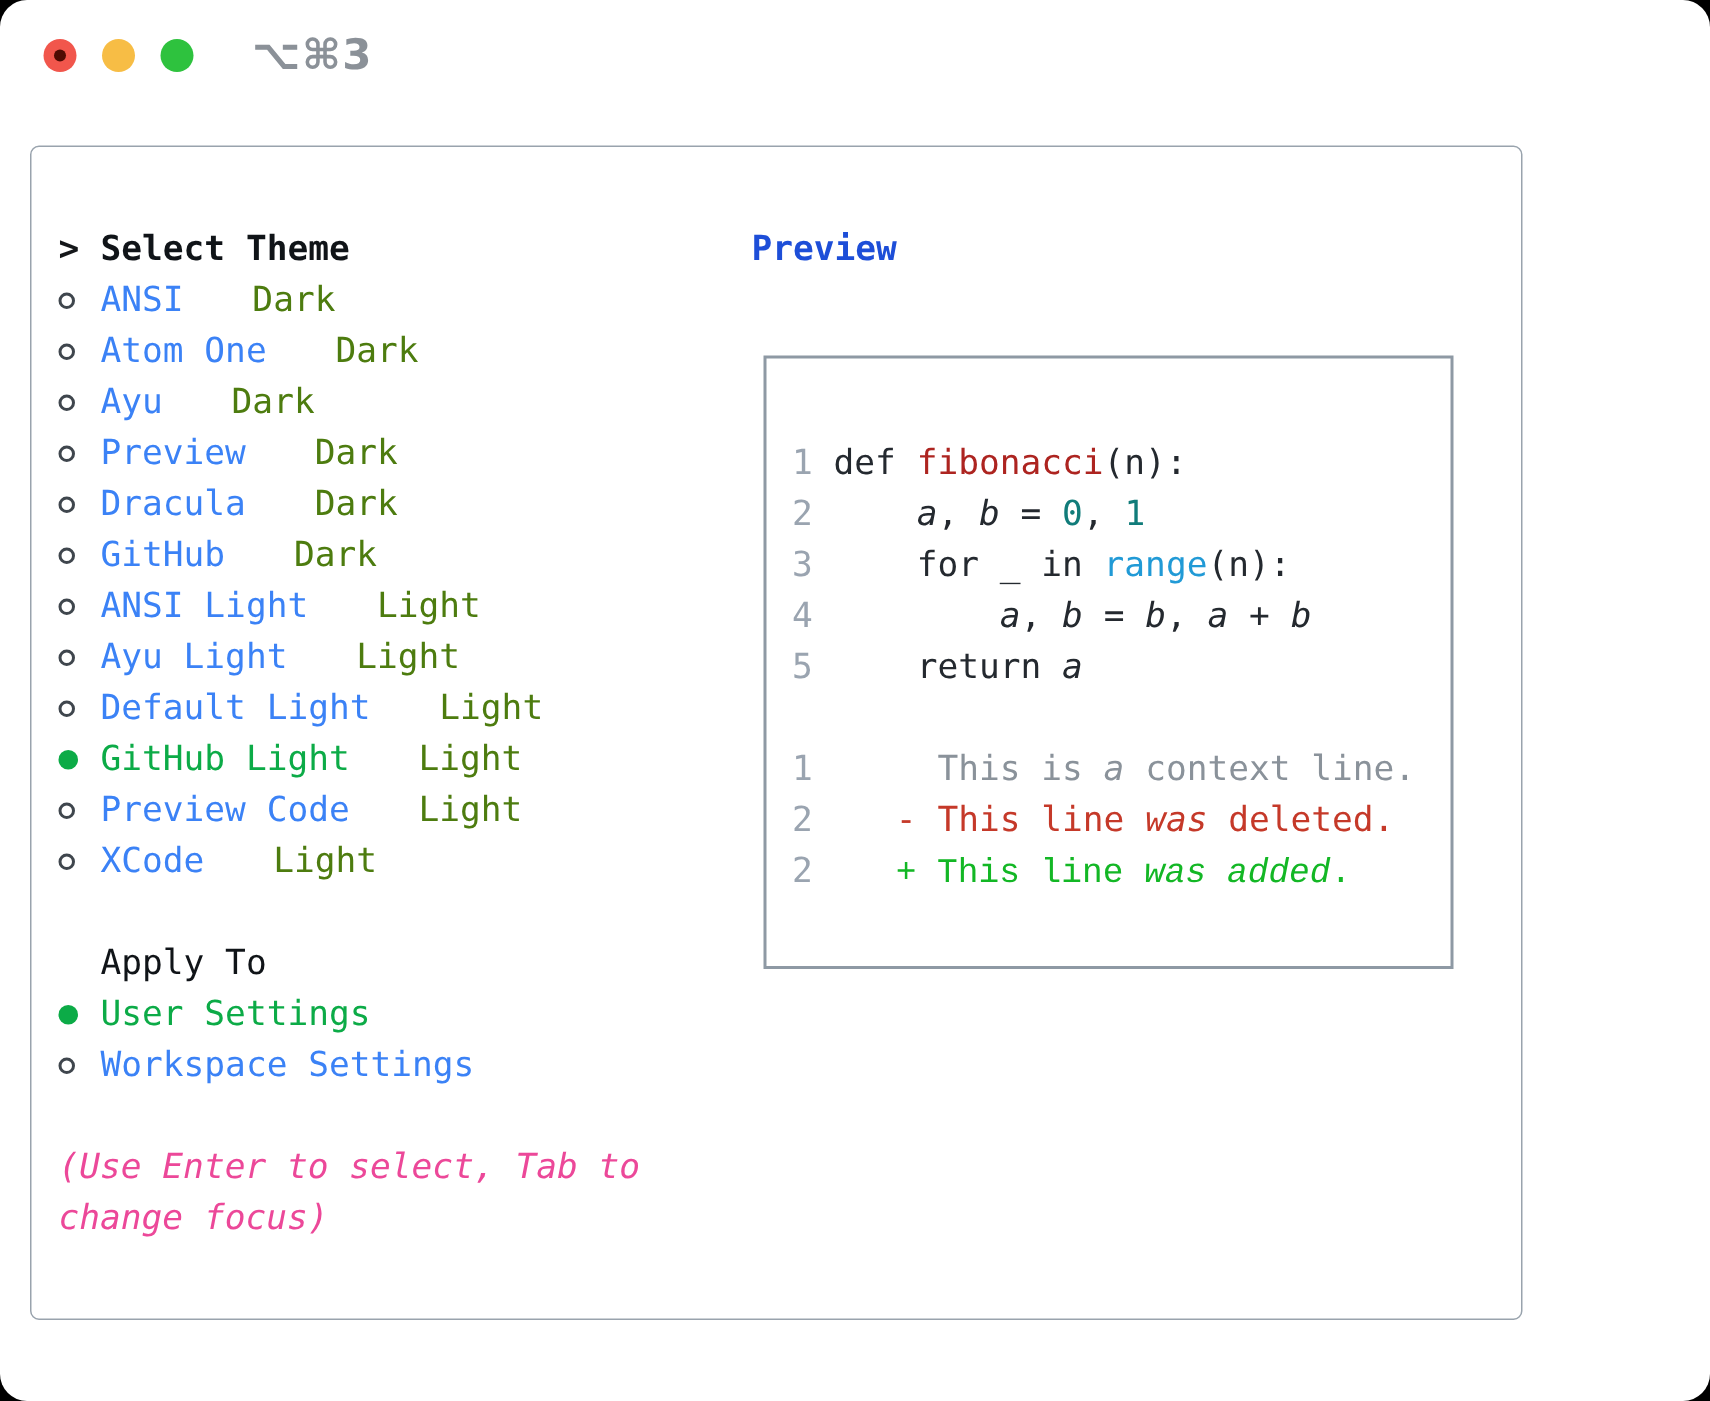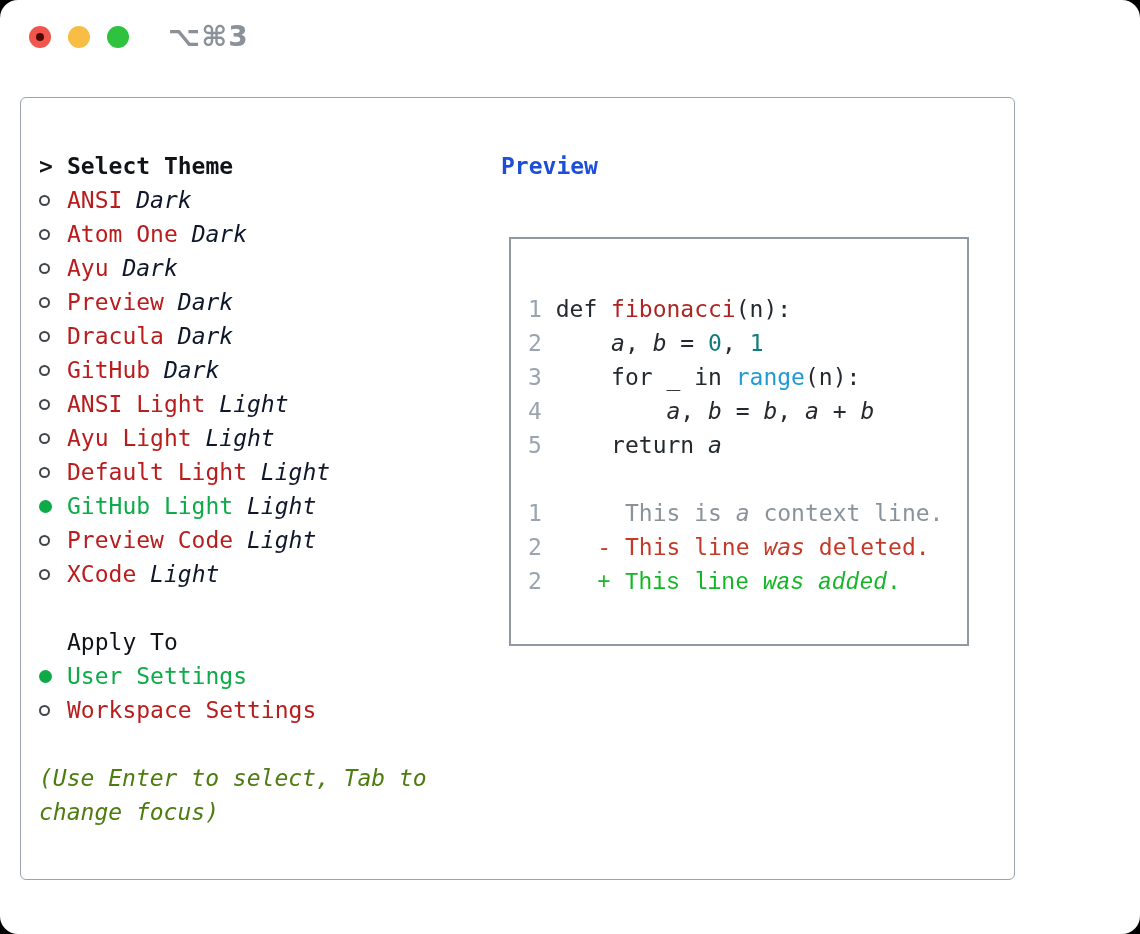--- a/index.html
+++ b/index.html
@@ -25,29 +25,29 @@
   .panel{
     position:absolute;left:20px;top:97px;width:995px;height:783px;
     border:1.5px solid #99a3ad;border-radius:6px;background:#fff;box-sizing:border-box;
   }
   .row{display:flex;align-items:center;height:34px;white-space:pre;}
   .marker{width:28px;flex:0 0 28px;display:flex;align-items:center;}
   .ring{width:11px;height:11px;border:2px solid #3f464d;border-radius:50%;box-sizing:border-box;}
   .dot{width:13px;height:13px;border-radius:50%;background:#0cab47;}
   .caret{font-weight:bold;color:#14171a;}
   .hdr{font-weight:bold;color:#101418;}
-  .nm{color:#b91c1c;}
+  .nm{color:#3b82f6;}
   .nm.sel{color:#0cab47;}
-  .tag{color:#0f172a;font-style:italic;}
+  .tag{color:#4d7c0f;margin-left:32px;}
   .theme-list{position:absolute;left:18px;top:51px;}
   .apply{position:absolute;left:18px;top:527px;}
   .apply-label{color:#101418;}
   .hint{
     position:absolute;left:18px;top:663px;width:430px;
-    color:#4d7c0f;font-style:italic;line-height:34px;
+    color:#ec4899;font-style:italic;line-height:34px;
   }
   
   .preview-label{position:absolute;left:480px;top:51px;height:34px;line-height:34px;font-weight:bold;color:#1d4ed8;}
   .preview-box{
     position:absolute;left:488px;top:102px;width:460px;height:409px;
     border:2px solid #8e99a4;background:#fff;box-sizing:border-box;
     padding:53px 0 0 17px;overflow:hidden;margin-top:37px;
   }
   .cl{white-space:pre;height:34px;line-height:34px;}
   .ln{color:#9aa4b0;}

